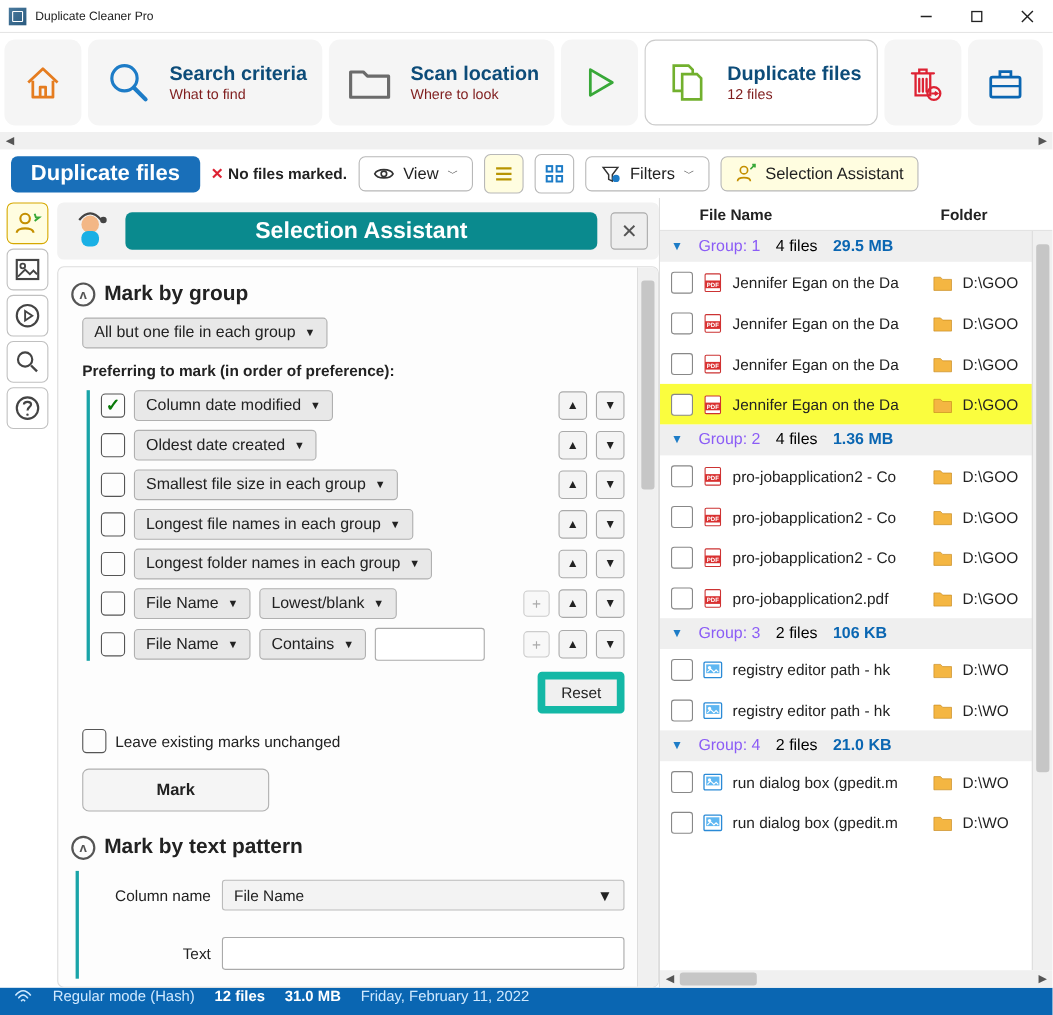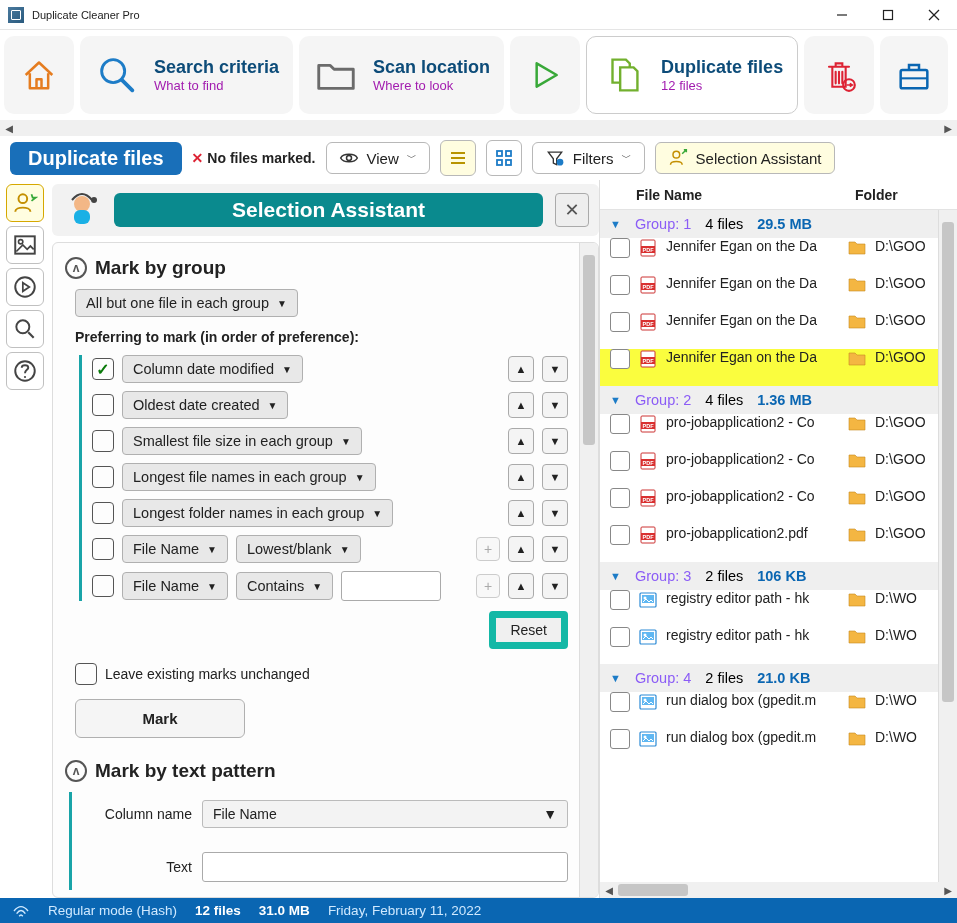--- a/index.html
+++ b/index.html
@@ -11,21 +11,21 @@
 .titlebar .app-icon::after{content:"";position:absolute;inset:3px;border:1px solid #fff;border-radius:1px}
 .titlebar .app-title{flex:1;font-size:11px}
 .titlebar .winbtn{width:46px;height:30px;display:flex;align-items:center;justify-content:center;cursor:pointer}
 
 
 .main-tb{height:90px;display:flex;align-items:stretch;padding:6px 4px;background:#fff;gap:6px;overflow:hidden}
 .tb-btn{background:#f5f5f5;border-radius:10px;display:flex;align-items:center;justify-content:center;padding:0 14px;min-width:70px;cursor:pointer}
 .tb-btn.text{gap:14px}
 .tb-btn .tb-label{display:flex;flex-direction:column}
 .tb-btn .tb-title{font-size:18px;font-weight:600;color:#0d4c79}
-.tb-btn .tb-sub{color:#a21caf;font-size:13px}
+.tb-btn .tb-sub{color:#7f1d1d;font-size:13px}
 .tb-btn.active{background:#fff;border:1px solid #ccc}
 .tb-btn svg{width:46px;height:46px}
 .tb-btn.icononly svg{width:40px;height:40px}
 
 
 .scrollstrip{height:16px;background:#f0f0f0;display:flex;align-items:center}
 .scrollstrip .sbtn{width:18px;height:16px;display:flex;align-items:center;justify-content:center;color:#555;font-size:10px}
 .scrollstrip .track{flex:1}
 
 
@@ -102,36 +102,36 @@
 .right-body .rb-inner{position:absolute;inset:0 18px 0 0;overflow:hidden}
 .right-body::after{content:"";position:absolute;right:0;top:0;bottom:0;width:18px;background:#f0f0f0;border-left:1px solid #ddd}
 .right-body .rthumb{position:absolute;right:3px;top:12px;width:12px;height:480px;background:#c6c6c6;border-radius:3px;z-index:2}
 
 .grp-head{background:#efefef;display:flex;align-items:center;gap:14px;padding:6px 10px;font-size:14.5px}
 .grp-head .caret{color:#1d7cc7;font-size:11px}
 .grp-head .gname{color:#8b5cf6}
 .grp-head .gcount{color:#000000}
 .grp-head .gsize{color:#0a66b2;font-weight:600}
 
-.frow{display:flex;height:37px;padding:0 6px;gap:8px}
+.frow{display:flex;align-items:center;height:37px;padding:0 6px;gap:8px}
 .frow.highlight{background:#fafd3e}
 .frow .cb2{width:20px;height:20px;border:1.5px solid #888;border-radius:3px;flex-shrink:0;margin-left:4px;cursor:pointer;background:#fff}
 .frow .ficon{width:20px;height:20px;flex-shrink:0}
 .frow .fname{flex:1;white-space:nowrap;overflow:hidden;text-overflow:clip}
 .frow .foldicon{width:20px;height:18px;flex-shrink:0}
 .frow .fpath{width:58px;white-space:nowrap;overflow:hidden}
 
 
 .hscroll{height:16px;background:#f0f0f0;display:flex;align-items:center}
 .hscroll .sbtn{width:18px;height:16px;display:flex;align-items:center;justify-content:center;font-size:10px;color:#555}
 .hscroll .htrack{flex:1;height:12px;position:relative}
 .hscroll .hthumb{position:absolute;left:0;top:0;height:12px;width:70px;background:#c6c6c6;border-radius:3px}
 
 
-.status{height:25px;background:#0a66b2;color:#cfe9ff;display:flex;align-items:center;padding:0 12px;gap:18px;font-size:13.5px}
+.status{height:25px;background:#0a66b2;color:#cfe9ff;display:flex;padding:0 12px;gap:18px;font-size:13.5px}
 .status .wifi{width:18px;height:14px}
 .status .white{color:#fff;font-weight:600}
 </style>
 </head>
 <body>
 
 <div class="titlebar">
   <div class="app-icon"></div>
   <div class="app-title">Duplicate Cleaner Pro</div>
   <div class="winbtn">

